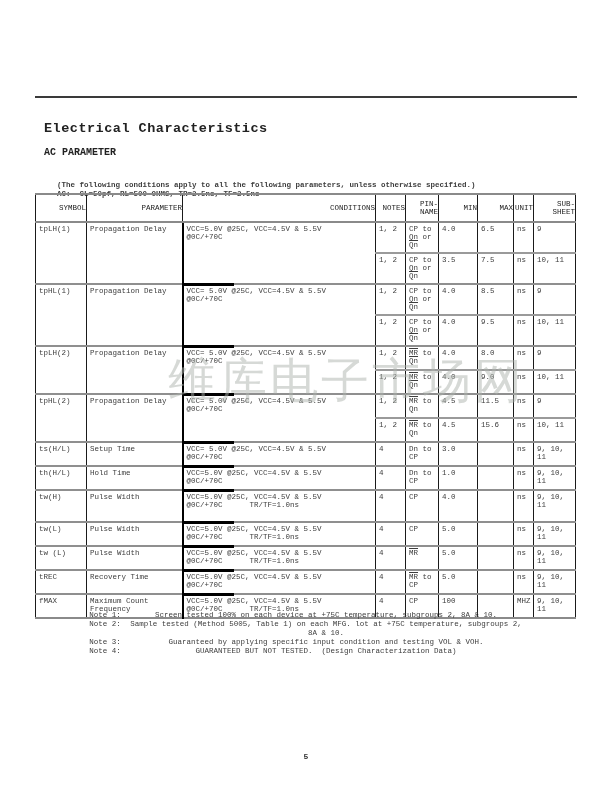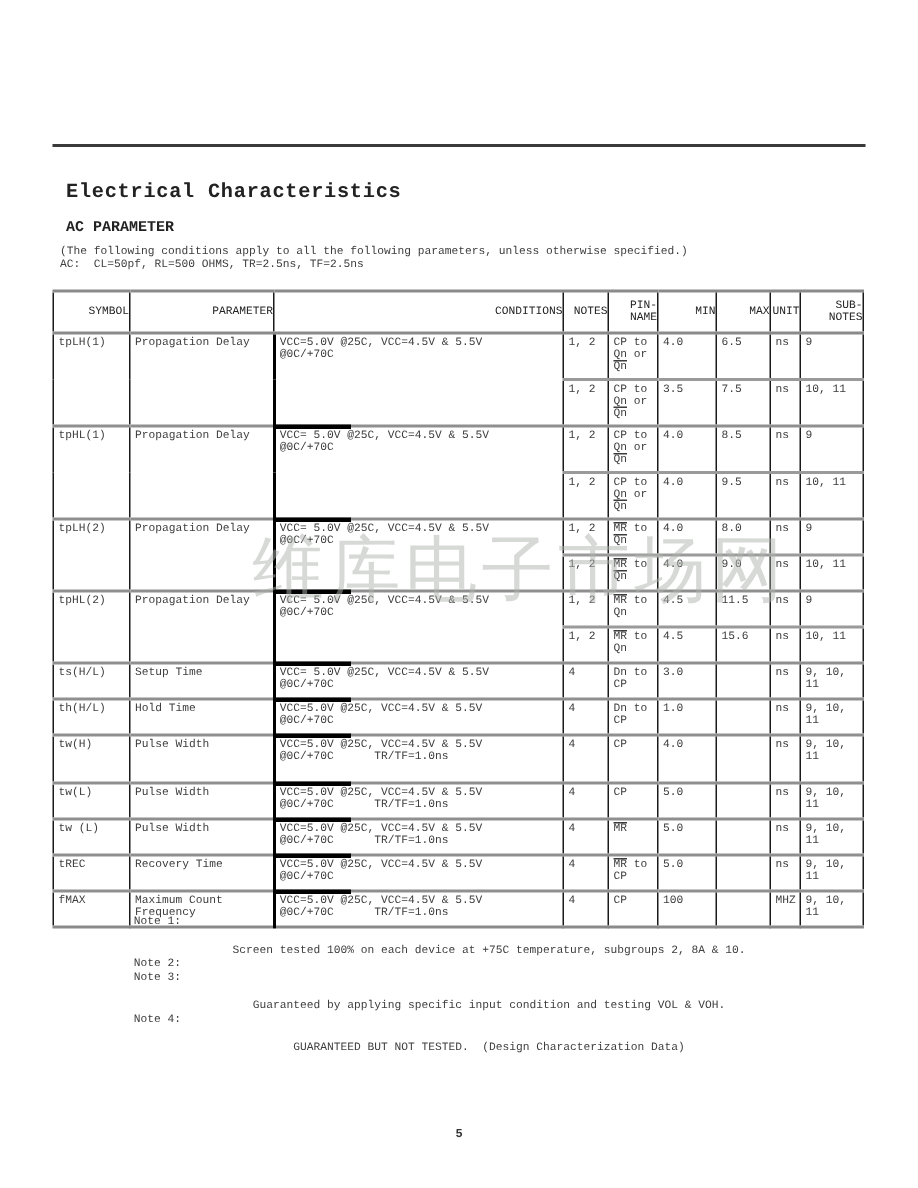--- a/index.html
+++ b/index.html
@@ -14,21 +14,21 @@
   .doc-header{
     position:absolute;left:35px;right:35px;top:80px;
     display:flex;justify-content:space-between;
     font-weight:bold;font-style:italic;font-size:11px;color:#2e2e2e;
     letter-spacing:0.5px;
   }
   .header-rule{position:absolute;left:35px;right:35px;top:96px;border-top:2px solid #3a3a3a;height:0;}
 
   .title{position:absolute;left:44px;top:121px;font-size:13.5px;font-weight:bold;color:#222;letter-spacing:0.5px;}
   .section{position:absolute;left:44px;top:147px;font-size:10px;font-weight:bold;color:#222;}
-  .intro{position:absolute;left:40px;top:164px;font-size:7.5px;line-height:9px;white-space:pre-wrap;margin:0;}
+  .intro{position:absolute;left:40px;top:164px;font-size:7.5px;line-height:9px;white-space:pre-wrap;margin:17px;font-weight:bold;}
 
   
   .watermark{
     position:absolute;left:168px;top:352px;width:330px;
     font-family:"DejaVu Sans",sans-serif;
     font-size:48px;line-height:1.2;color:#aeb4ae;opacity:0.5;
     letter-spacing:3px;z-index:3;pointer-events:none;white-space:nowrap;
   }
 
   
@@ -58,21 +58,21 @@
     content:"";position:absolute;top:-2px;left:-2px;height:3px;width:52px;background:#000;
   }
   td.col-subgroups{white-space:normal;}
   .pin-line{line-height:8px;}
   .ov{text-decoration:overline;}
 
   
   .notes{position:absolute;left:80px;top:611px;font-size:7.5px;line-height:9px;color:#3d3d3d;}
   .note-row{display:flex;text-align:center;}
   .note-label{width:50px;flex:none;}
-  .note-text{width:392px;white-space:pre-wrap;margin-top:19px;}
+  .note-text{width:392px;white-space:pre-wrap;}
 
   .page-num{position:absolute;left:0;right:0;top:752px;text-align:center;font-size:8px;font-weight:bold;color:#333;}
 </style>
 </head>
 <body>
 
 <div class="page">
 
   <div class="watermark">维库电子市场网</div>
 
@@ -101,21 +101,21 @@
           <th>SYMBOL</th>
           <th>PARAMETER</th>
           <th>CONDITIONS</th>
           <th>NOTES</th>
           <th>PIN-
 NAME</th>
           <th>MIN</th>
           <th>MAX</th>
           <th>UNIT</th>
           <th>SUB-
-NOTES</th>
+SHEET</th>
         </tr>
       </thead>
     <tbody id="table-body">
         <tr class="row-start" style="height: 31px;">
           <td class="col-symbol" rowspan="2">tpLH(1)</td>
           <td class="col-parameter" rowspan="2">Propagation Delay</td>
           <td class="col-conditions" rowspan="2">VCC=5.0V @25C, VCC=4.5V &amp; 5.5V
 @0C/+70C</td>
           <td class="col-notes">1, 2</td>
           <td class="col-pin"><div class="pin-line"><span>CP to</span></div><div class="pin-line"><span>Qn or</span></div><div class="pin-line"><span class="ov">Qn</span></div></td>
@@ -279,20 +279,21 @@
       </tbody>
   </table>
 
   <div class="notes" id="notes-block">
       <div class="note-row">
         <span class="note-label">Note 1:</span>
         <span class="note-text">Screen tested 100% on each device at +75C temperature, subgroups 2, 8A &amp; 10.</span>
       </div>
       <div class="note-row">
         <span class="note-label">Note 2:</span>
+        <span class="note-text">Sample tested (Method 5005, Table 1) on each MFG. lot at +75C temperature, subgroups 2, 8A &amp; 10.</span>
       </div>
       <div class="note-row">
         <span class="note-label">Note 3:</span>
         <span class="note-text">Guaranteed by applying specific input condition and testing VOL &amp; VOH.</span>
       </div>
       <div class="note-row">
         <span class="note-label">Note 4:</span>
         <span class="note-text">GUARANTEED BUT NOT TESTED.  (Design Characterization Data)</span>
       </div>
     </div>

